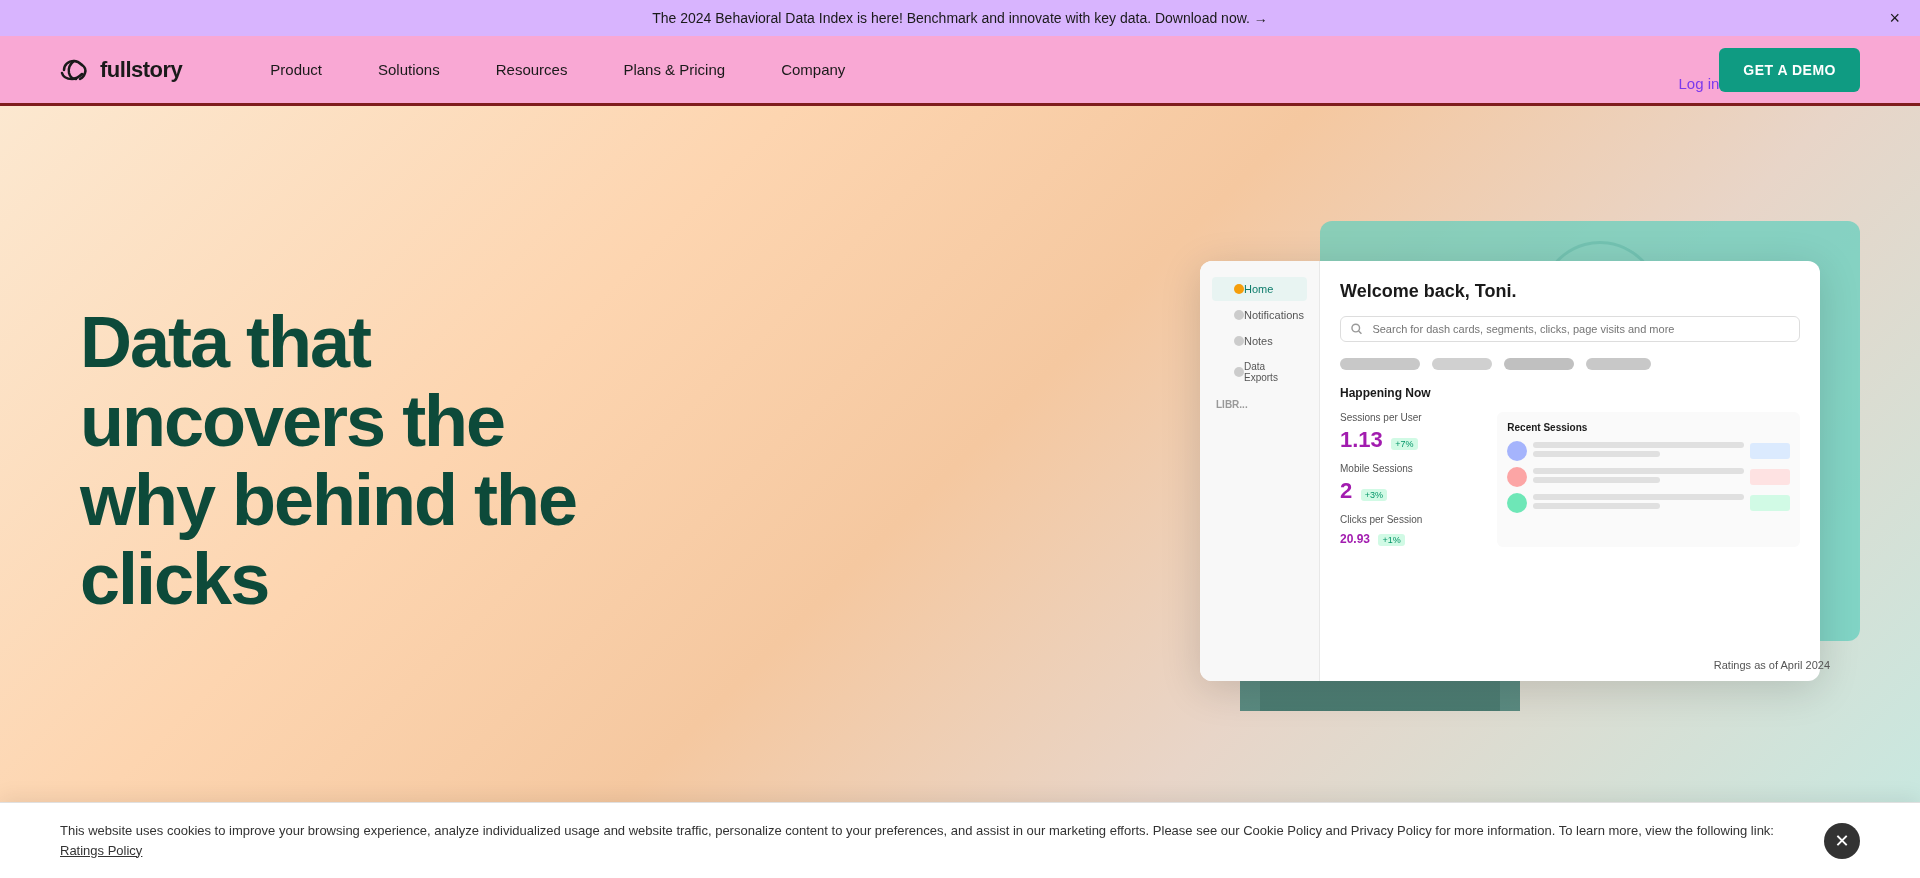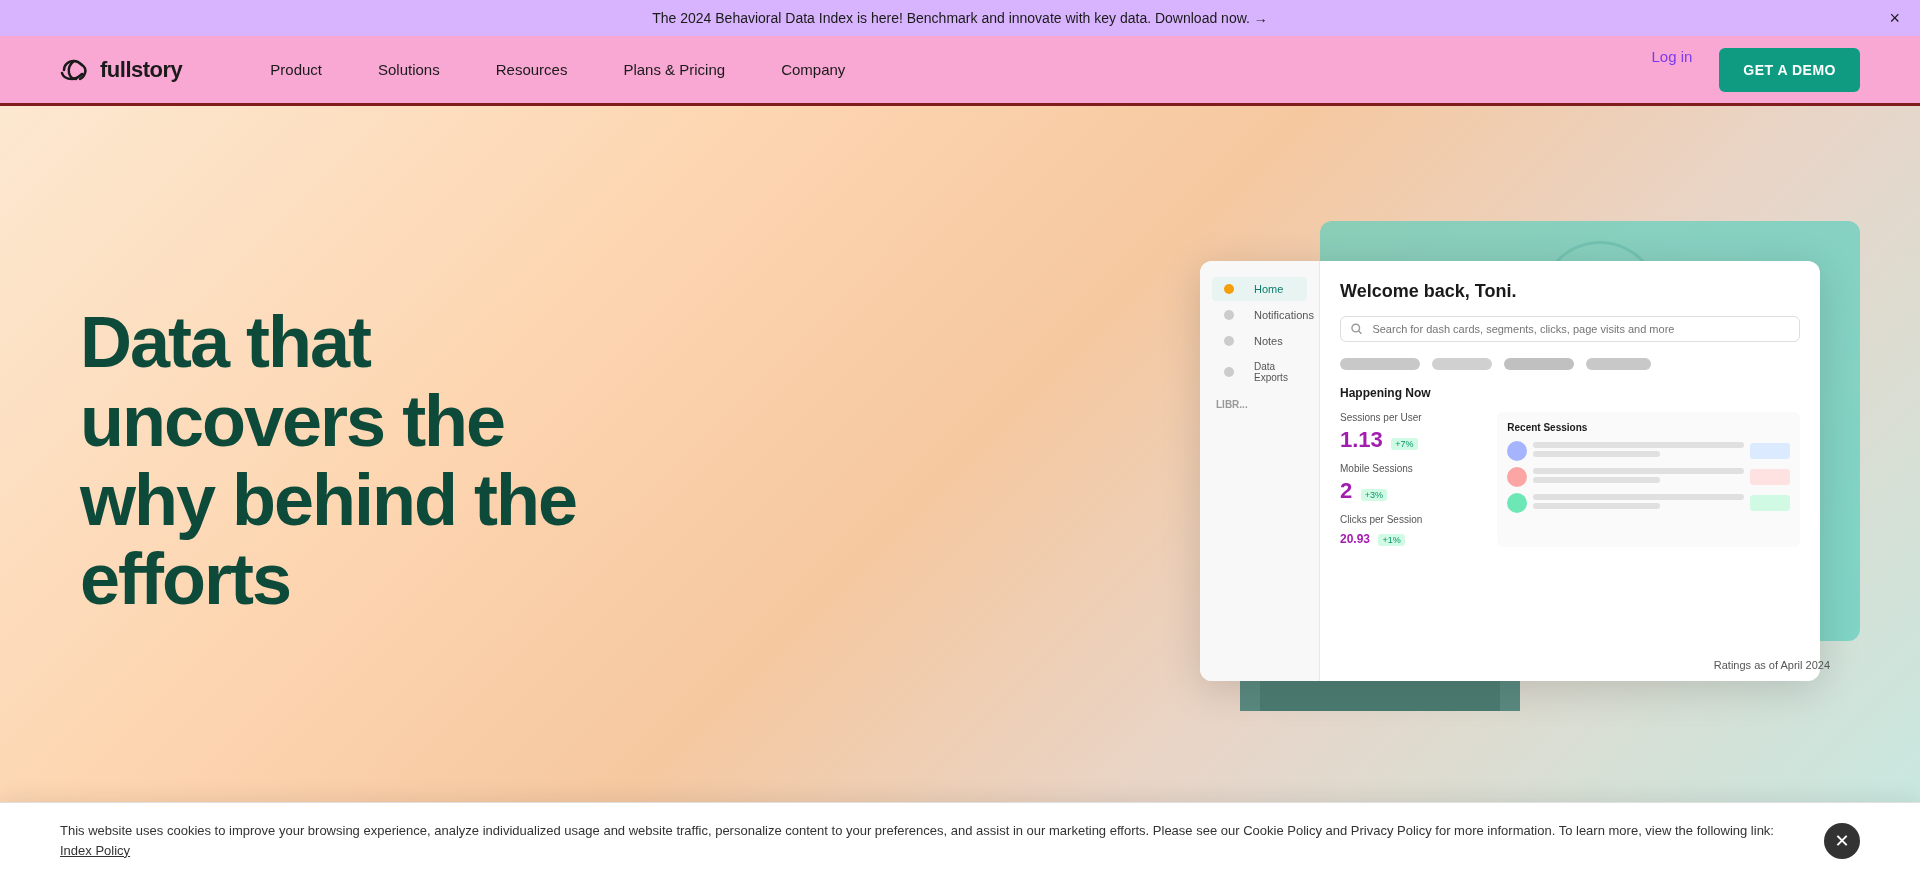--- a/index.html
+++ b/index.html
@@ -67,22 +67,22 @@
       color: #1a1a1a;
       text-decoration: none;
       padding: 16px 28px;
       height: 70px;
       display: flex;
       align-items: center;
       cursor: pointer;
     }
     .nav-actions {
       display: flex;
-      align-items: flex-start;
-      gap: 27px;
+      align-items: flex-end;
+      gap: 0;
     }
     .login-link {
       font-size: 15px;
       color: #7c3aed;
       text-decoration: none;
       font-weight: 500;
       cursor: pointer;
     }
     .demo-btn {
       background: #0f9b82;
@@ -159,22 +159,22 @@
     .dashboard-sidebar {
       width: 120px;
       background: #f8f8f8;
       padding: 16px 12px;
       border-right: 1px solid #e8e8e8;
       flex-shrink: 0;
     }
     .sidebar-item-row {
       display: flex;
       align-items: center;
-      gap: 20px;
-      padding: 6px 12px;
+      gap: 0;
+      padding: 6px 22px;
       font-size: 11px;
       color: #555;
       border-radius: 4px;
       margin-bottom: 2px;
     }
     .sidebar-item-row.active { background: #e8f4f2; color: #0d7c6b; }
     .sidebar-dot {
       width: 10px;
       height: 10px;
       border-radius: 50%;
@@ -414,21 +414,21 @@
     <button class="demo-btn">GET A DEMO</button>
   </div>
 </nav>
 
 <section class="hero">
   <div class="hero-content">
     <h1 class="hero-title">
       <span>Data that</span><br>
       <span>uncovers the</span><br>
       <span>why behind the</span><br>
-      <span>efforts</span>
+      <span>clicks</span>
     </h1>
   </div>
 
   <div class="hero-visual">
     <div class="arc-decoration"></div>
     <div class="dashboard-container">
       <div class="teal-bg-shape"></div>
 
       <div class="person-circle">
         <div class="person-silhouette"></div>
@@ -530,16 +530,16 @@
       </div>
 
       <div class="ratings-label">Ratings as of April 2024</div>
     </div>
   </div>
 </section>
 
 <div class="cookie-banner">
   <div class="cookie-text">
     <span>This website uses cookies to improve your browsing experience, analyze individualized usage and website traffic, personalize content to your preferences, and assist in our marketing efforts. Please see our Cookie Policy and Privacy Policy for more information. To learn more, view the following link:</span>
-    <a href="#">Index Policy</a>
+    <a href="#">Ratings Policy</a>
   </div>
   <button class="cookie-close">✕</button>
 </div>
 
 </body></html>

